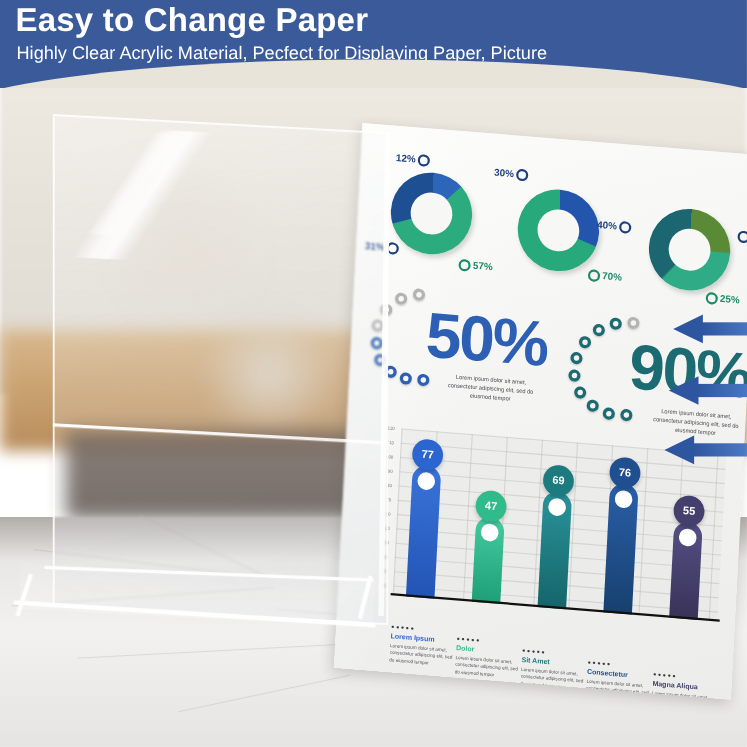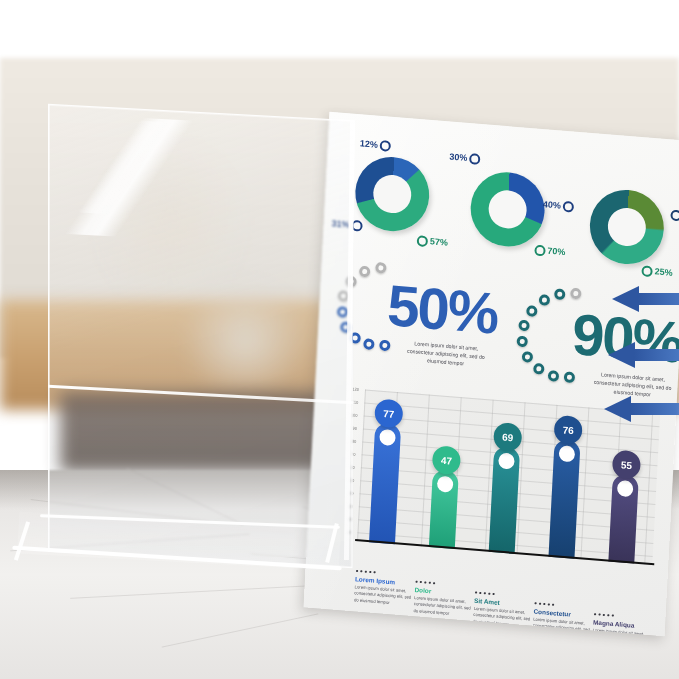--- a/index.html
+++ b/index.html
@@ -350,14 +350,19 @@
     <div class="arrow" style="left:608px;top:342px;">
       <div class="head"></div>
       <div class="shaft"></div>
     </div>
     <div class="arrow" style="left:604px;top:396px;">
       <div class="head"></div>
       <div class="shaft"></div>
     </div>
   </div>
 
+  <div class="banner">
+    <div class="banner-title">Easy to Change Paper</div>
+    <div class="banner-sub">Highly Clear Acrylic Material, Pecfect for Displaying Paper, Picture</div>
+    <div class="banner-curve"></div>
+  </div>
 
 </div>
 
 </body></html>

